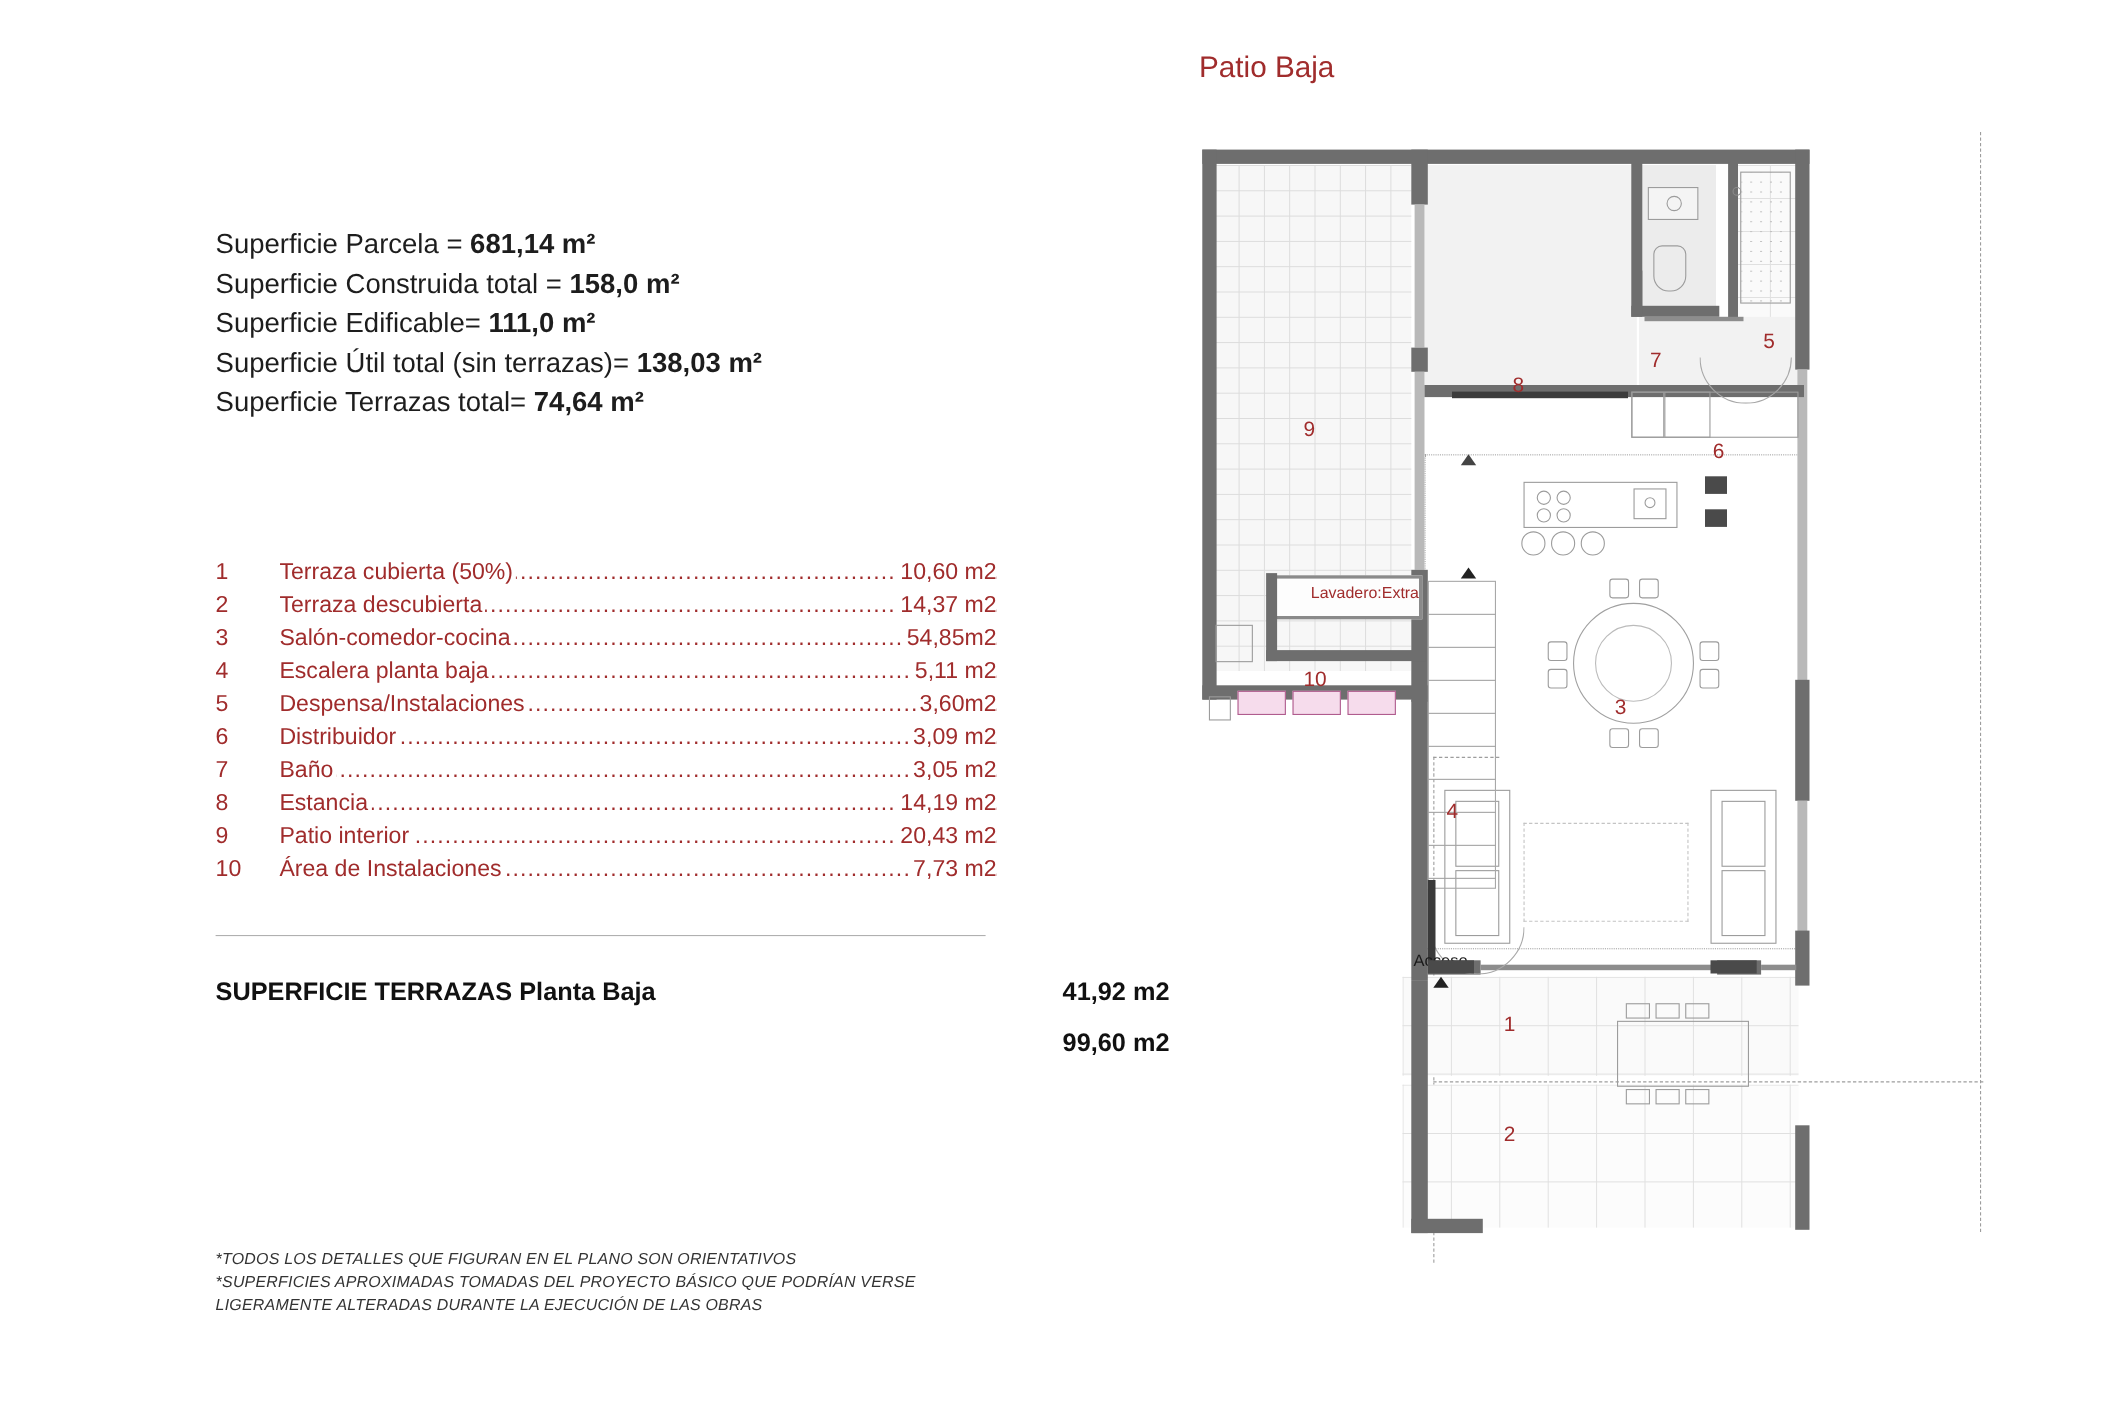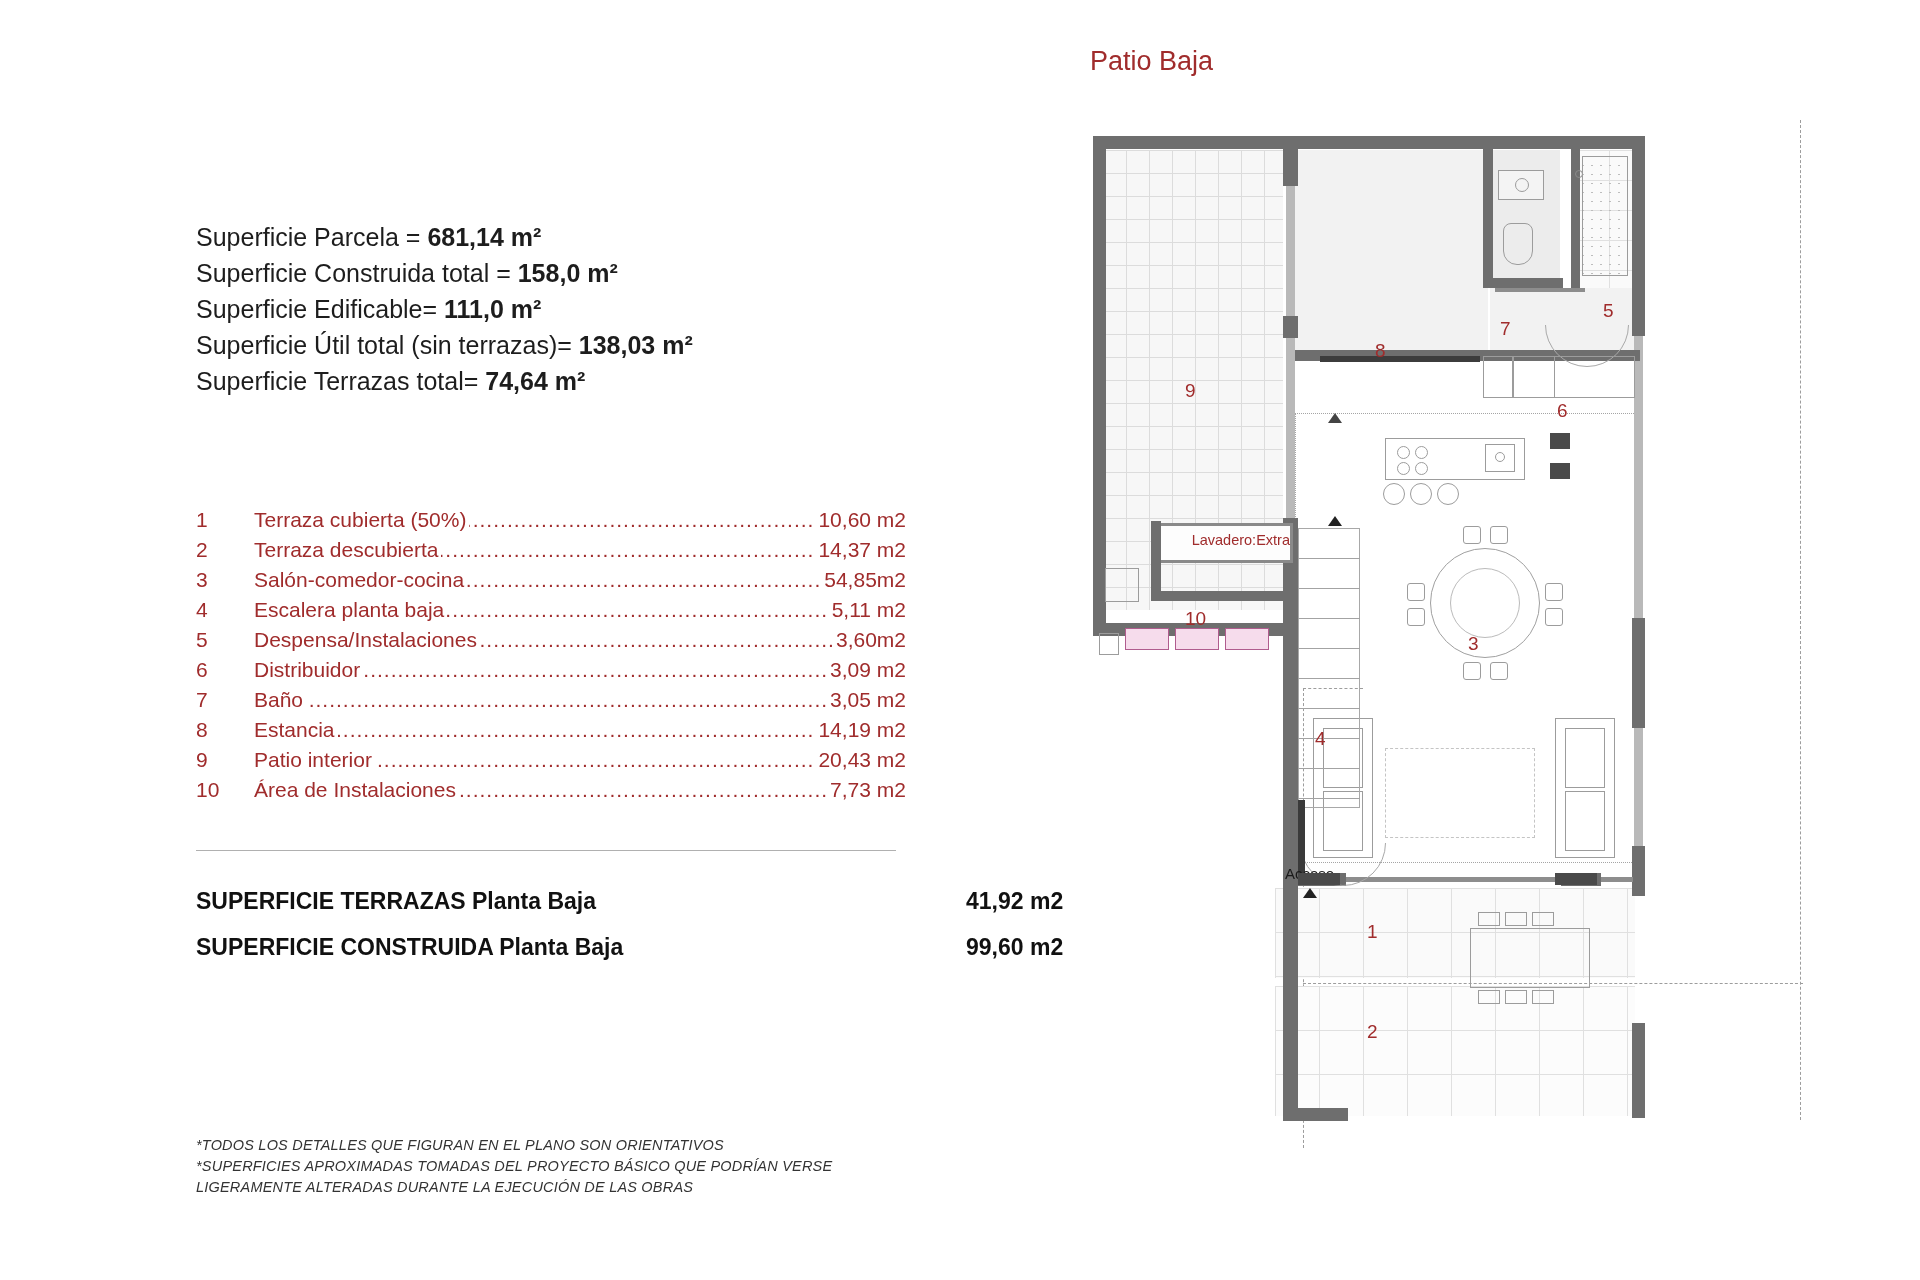--- a/index.html
+++ b/index.html
@@ -20,21 +20,21 @@
     left: 0; top: 0;
     width: 1920px;
     height: 1280px;
     background: #fff;
   }
 
   
   .summary {
     position: absolute;
     left: 196px;
-    top: 219px;
+    top: 204px;
     width: 660px;
   }
   .summary-line {
     font-size: 25px;
     line-height: 36px;
     color: #1d1d1d;
     white-space: nowrap;
   }
   .summary-line b {
     font-weight: bold;
@@ -363,21 +363,20 @@
   </div>
 
   <div class="rule"></div>
 
   <div class="totals">
     <div class="total-row">
       <span class="total-label">SUPERFICIE TERRAZAS Planta Baja</span>
       <span class="total-val">41,92 m2</span>
     </div>
     <div class="total-row">
-      <span class="total-label">SUPERFICIE CONSTRUIDA Planta Baja</span>
       <span class="total-val">99,60 m2</span>
     </div>
   </div>
 
   <div class="notes">
     <div>*TODOS LOS DETALLES QUE FIGURAN EN EL PLANO SON ORIENTATIVOS</div>
     <div>*SUPERFICIES APROXIMADAS TOMADAS DEL PROYECTO BÁSICO QUE PODRÍAN VERSE</div>
     <div>LIGERAMENTE ALTERADAS DURANTE LA EJECUCIÓN DE LAS OBRAS</div>
   </div>
 

